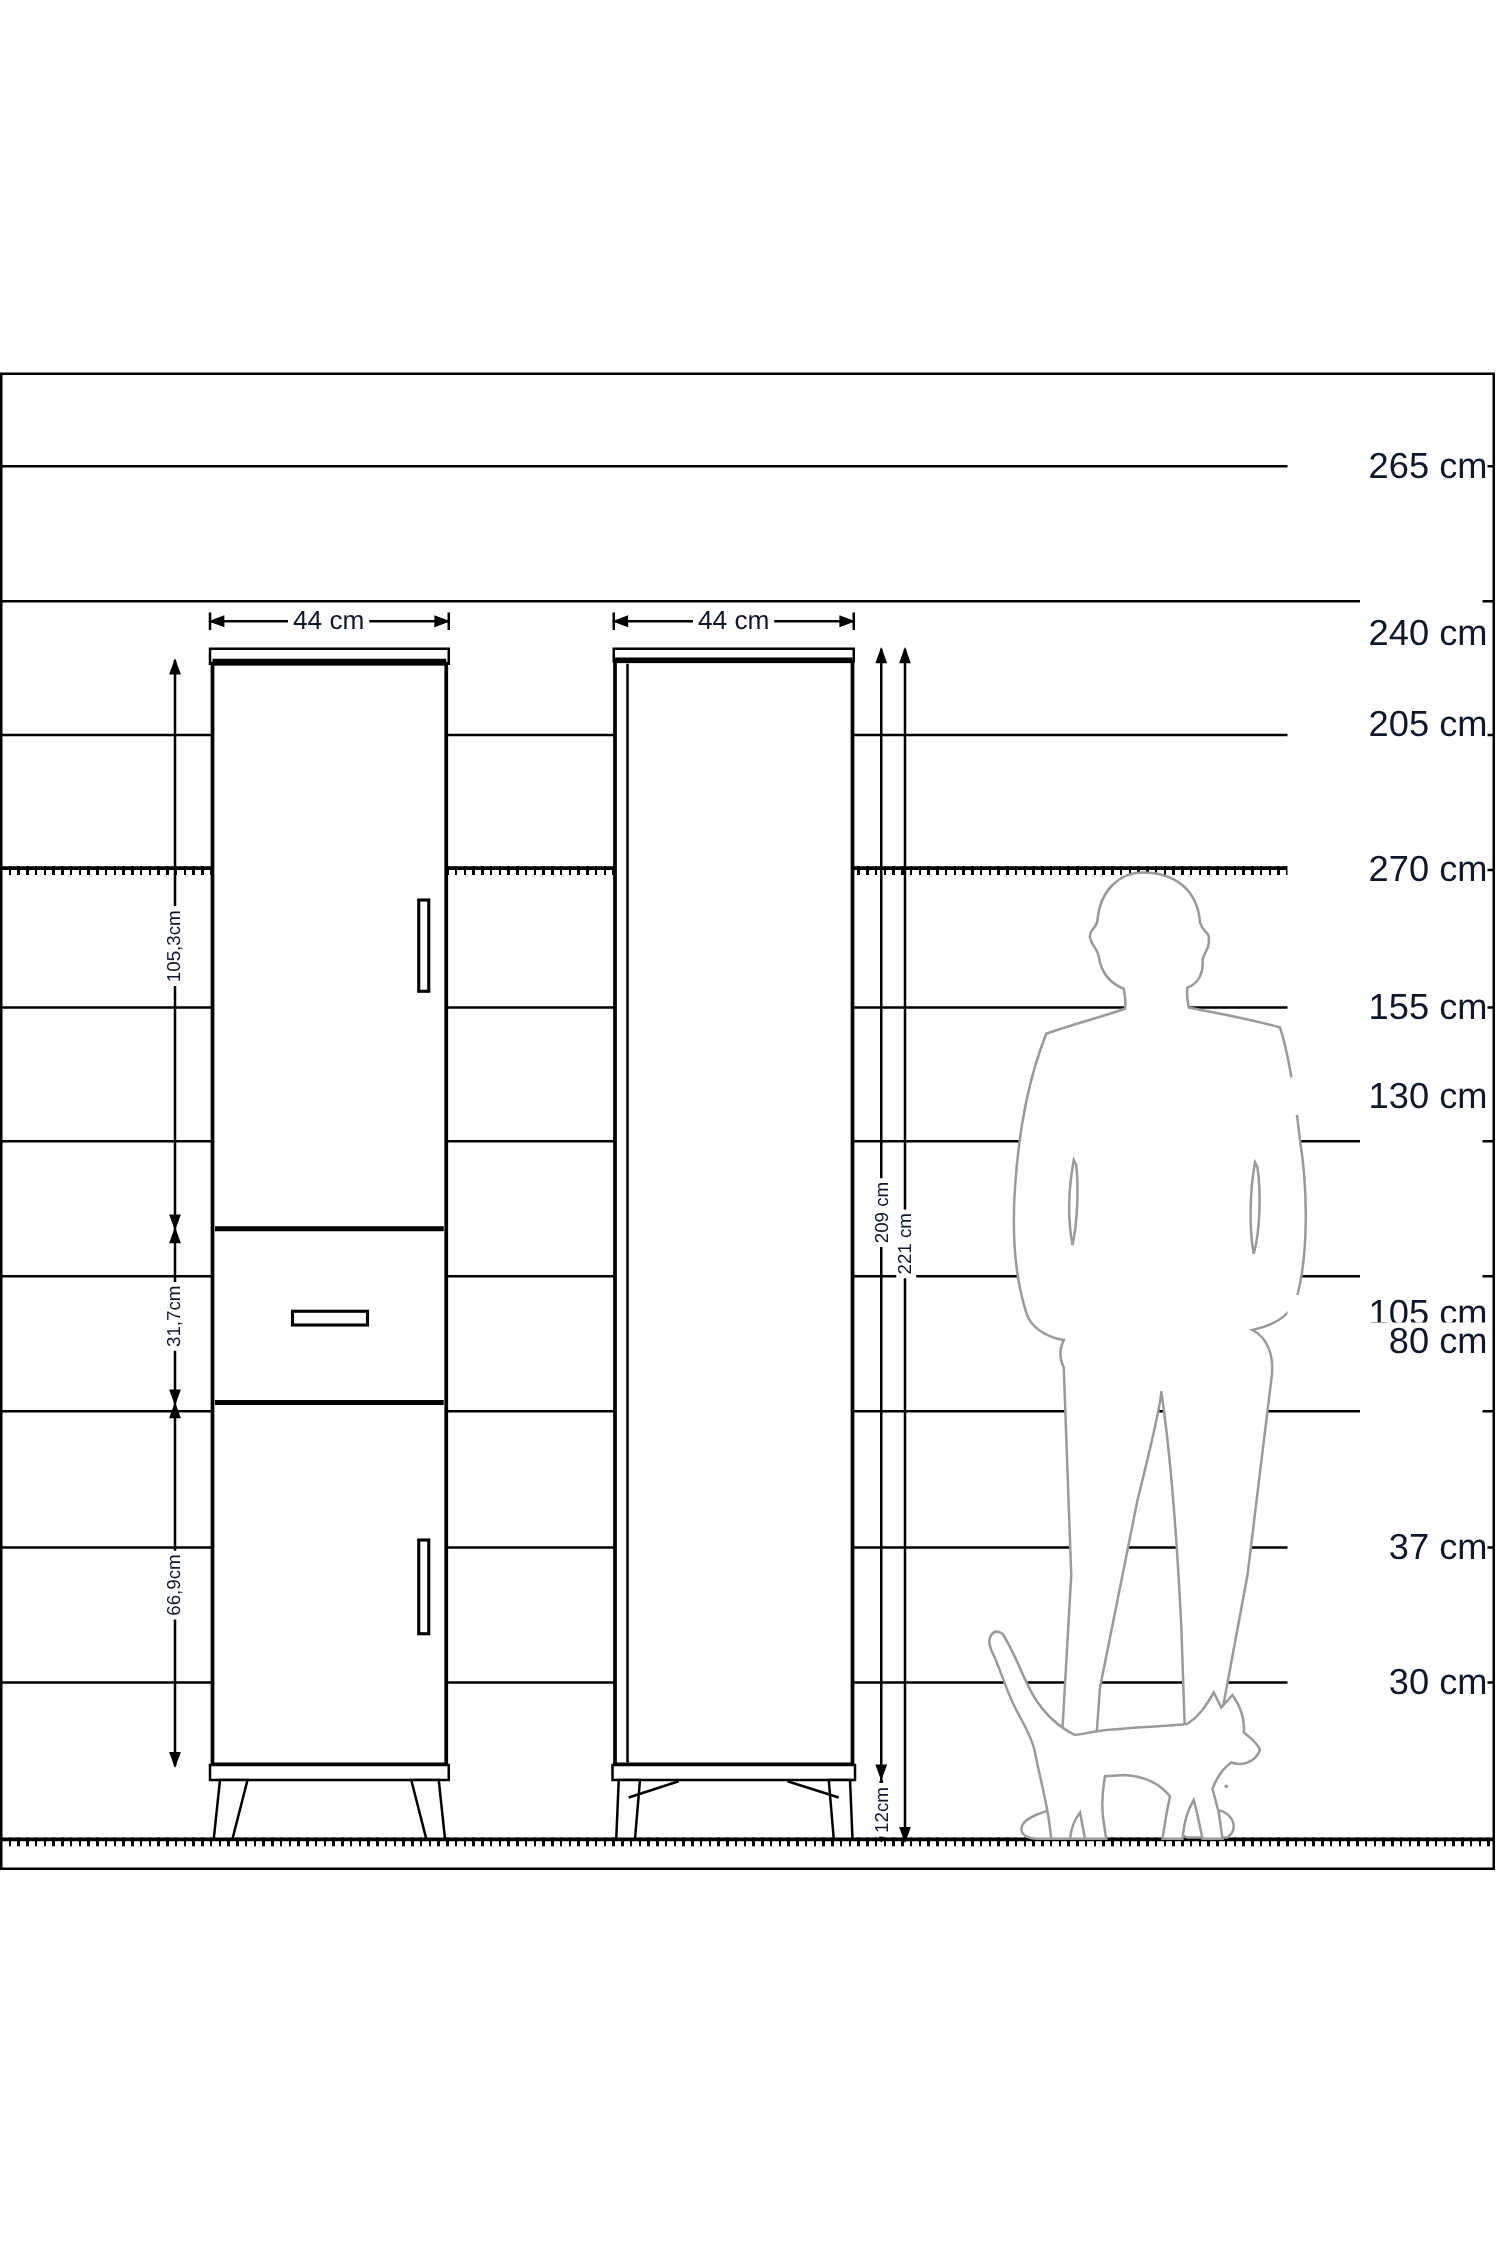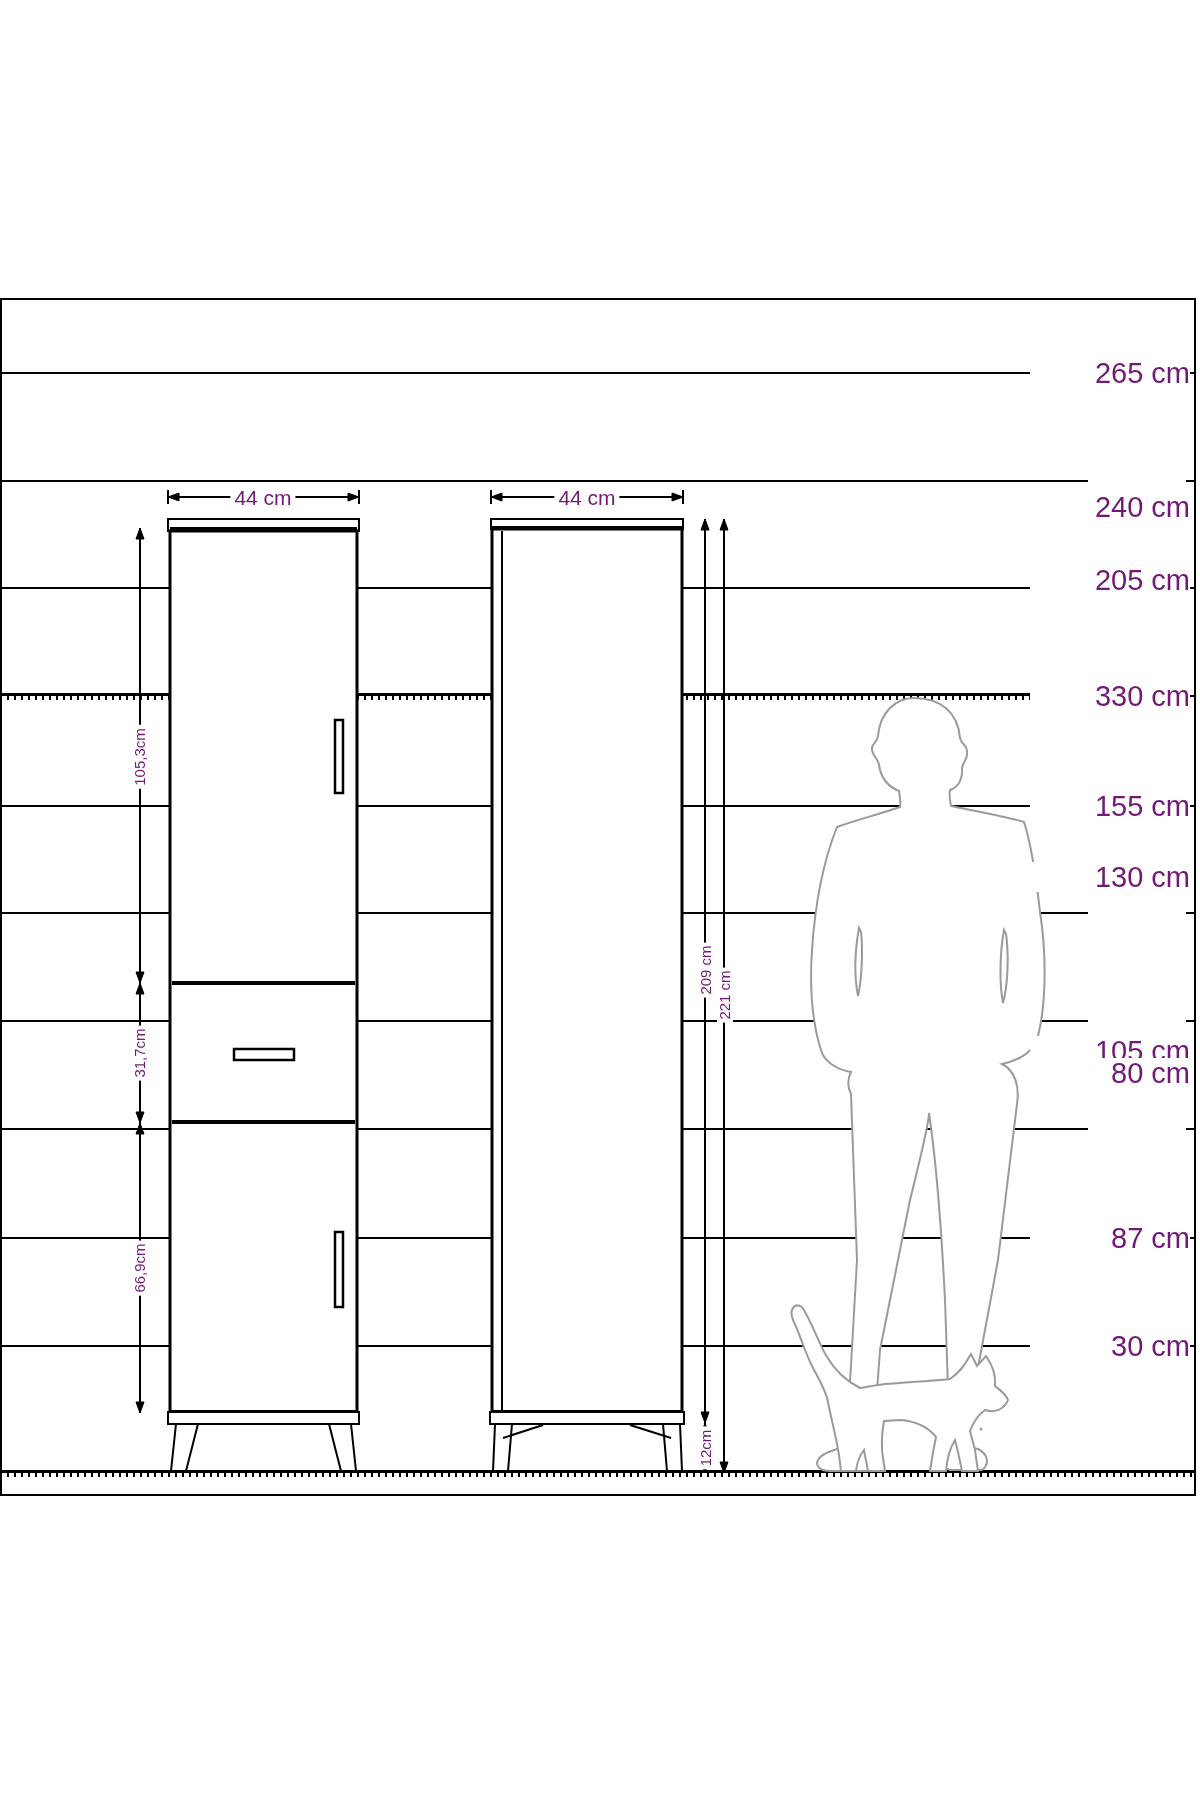--- a/index.html
+++ b/index.html
@@ -1,17 +1,17 @@
 <!DOCTYPE html>
 <html><head>
 <meta charset="utf-8">
 <style>
   html,body{margin:0;padding:0;background:#fff;}
   .canvas{position:relative;width:1200px;height:1800px;background:#fff;overflow:hidden;
-          font-family:"Liberation Sans", sans-serif;color:#701a75;}
+          font-family:"Liberation Sans", sans-serif;color:#0f172a;}
   .frame{position:absolute;left:0;top:298px;width:1196px;height:1198px;
          border:2px solid #000;box-sizing:border-box;}
   .scale-line{position:absolute;left:0;width:1088px;height:2px;background:#000;}
   .scale-hatch{position:absolute;left:0;width:1088px;height:7px;
     background-image:linear-gradient(#000,#000),
       repeating-linear-gradient(90deg,#000 0,#000 2px,transparent 2px,transparent 7px);
     background-size:100% 3px,100% 4px;background-position:0 0,0 3px;background-repeat:no-repeat,repeat;}
   .ground-hatch{position:absolute;left:0;width:1196px;height:7px;top:1470px;
     background-image:linear-gradient(#000,#000),
       repeating-linear-gradient(90deg,#000 0,#000 2px,transparent 2px,transparent 7px);
@@ -160,26 +160,26 @@
       <polygon points="724,519 720,530 728,530"></polygon>
       <polygon points="724,1473 720,1462 728,1462"></polygon>
     </g>
   </svg>
 
   <div class="labels">
 
     <div class="scale-label" style="top:358px">265 cm</div>
     <div class="scale-label" style="top:492px">240 cm</div>
     <div class="scale-label" style="top:565px">205 cm</div>
-    <div class="scale-label" style="top:681px">330 cm</div>
+    <div class="scale-label" style="top:681px">270 cm</div>
     <div class="scale-label" style="top:791px">155 cm</div>
     <div class="scale-label" style="top:862px">130 cm</div>
     <div class="scale-label" style="top:1036px">105 cm</div>
     <div class="scale-label" style="top:1058px">80 cm</div>
-    <div class="scale-label" style="top:1223px">87 cm</div>
+    <div class="scale-label" style="top:1223px">37 cm</div>
     <div class="scale-label" style="top:1331px">30 cm</div>
 
     <div class="dim-label" style="left:263px;top:497px">44 cm</div>
     <div class="dim-label" style="left:587px;top:497px">44 cm</div>
     <div class="dim-label-v" style="left:140px;top:757px">105,3cm</div>
     <div class="dim-label-v" style="left:140px;top:1053px">31,7cm</div>
     <div class="dim-label-v" style="left:140px;top:1268px">66,9cm</div>
     <div class="dim-label-v" style="left:706px;top:970px">209 cm</div>
     <div class="dim-label-v" style="left:725px;top:995px">221 cm</div>
     <div class="dim-label-v" style="left:706px;top:1448px">12cm</div>

